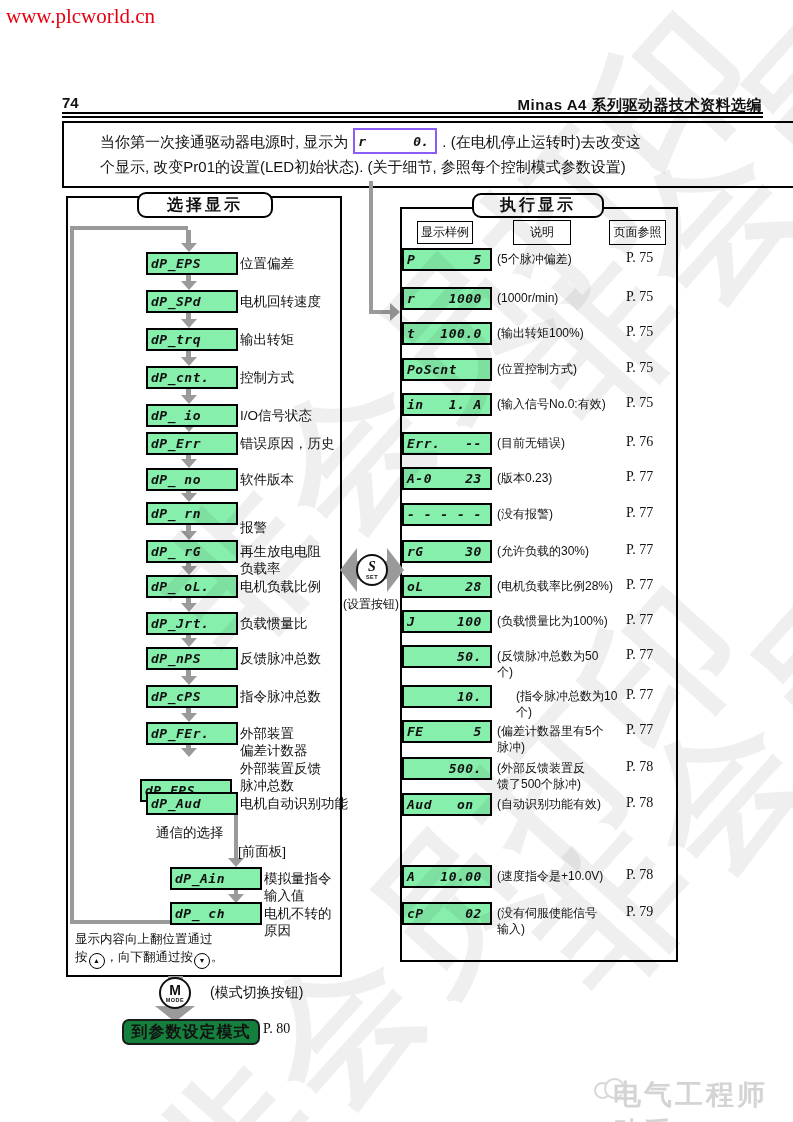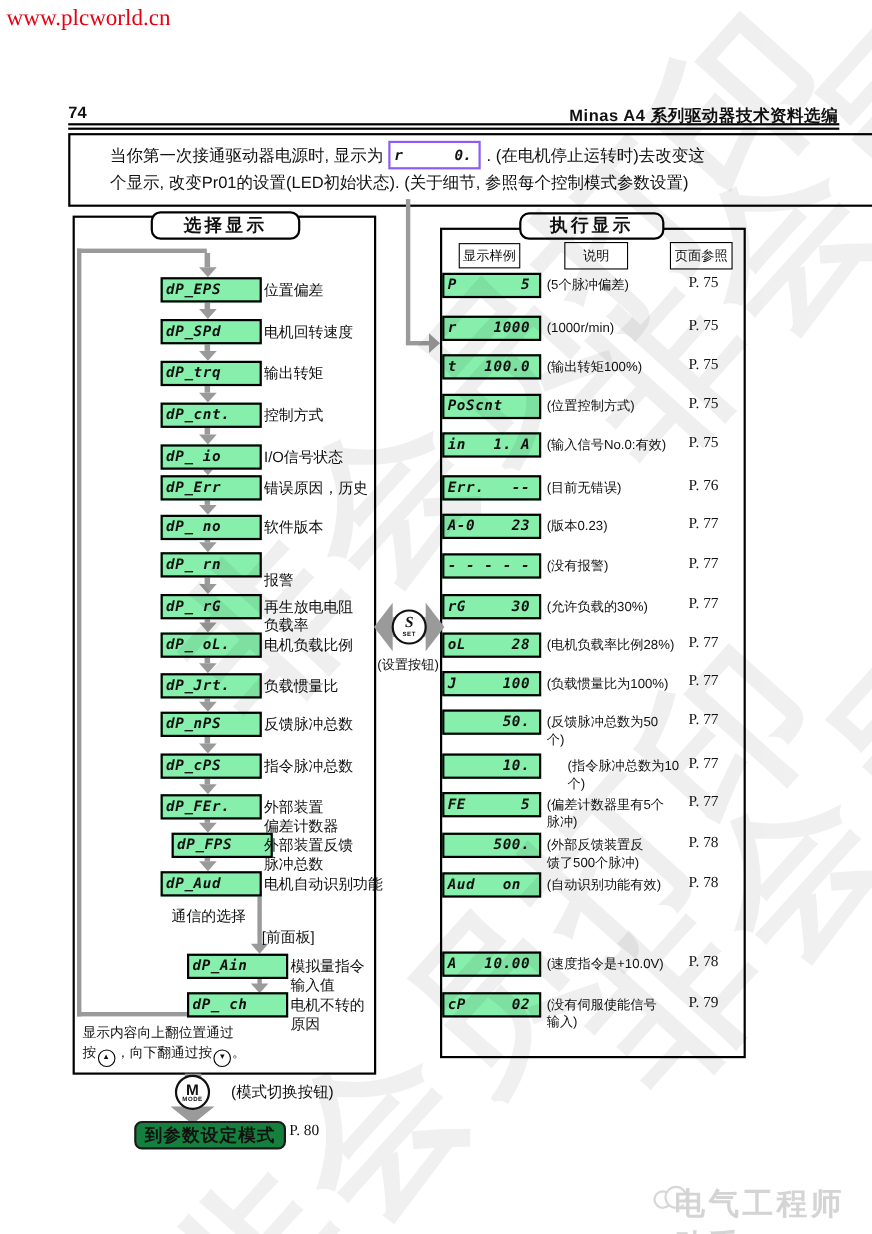--- a/index.html
+++ b/index.html
@@ -256,21 +256,21 @@
     <div class="lrow" style="top: 722px;">
     <div class="led" style="left: 146px; width: 82px; height: 19px;">dP_FEr.</div>
     <div class="lbl" style="left: 240px; top: 3px;">
         <div>外部装置</div>
         <div>偏差计数器</div>
       </div>
   </div>
     <div class="gline" style="left: 186px; top: 745px; width: 5px; height: 3px;"></div>
     <div class="tri" style="left: 181px; top: 748px; border-left: 8px solid transparent; border-right: 8px solid transparent; border-top: 9px solid rgb(154, 154, 154);"></div>
     <div class="lrow" style="top: 757px;">
-    <div class="led" style="left: 156px; width: 82px; height: 19px;">dP_FPS</div>
+    <div class="led" style="left: 140px; width: 82px; height: 19px; margin-top: 22px;">dP_FPS</div>
     <div class="lbl" style="left: 240px; top: 3px;">
         <div>外部装置反馈</div>
         <div>脉冲总数</div>
       </div>
   </div>
     <div class="gline" style="left: 186px; top: 780px; width: 5px; height: 3px;"></div>
     <div class="tri" style="left: 181px; top: 783px; border-left: 8px solid transparent; border-right: 8px solid transparent; border-top: 9px solid rgb(154, 154, 154);"></div>
     <div class="lrow" style="top: 792px;">
     <div class="led" style="left: 146px; width: 82px; height: 19px;">dP_Aud</div>
     <div class="lbl" style="left: 240px; top: 3px;">

